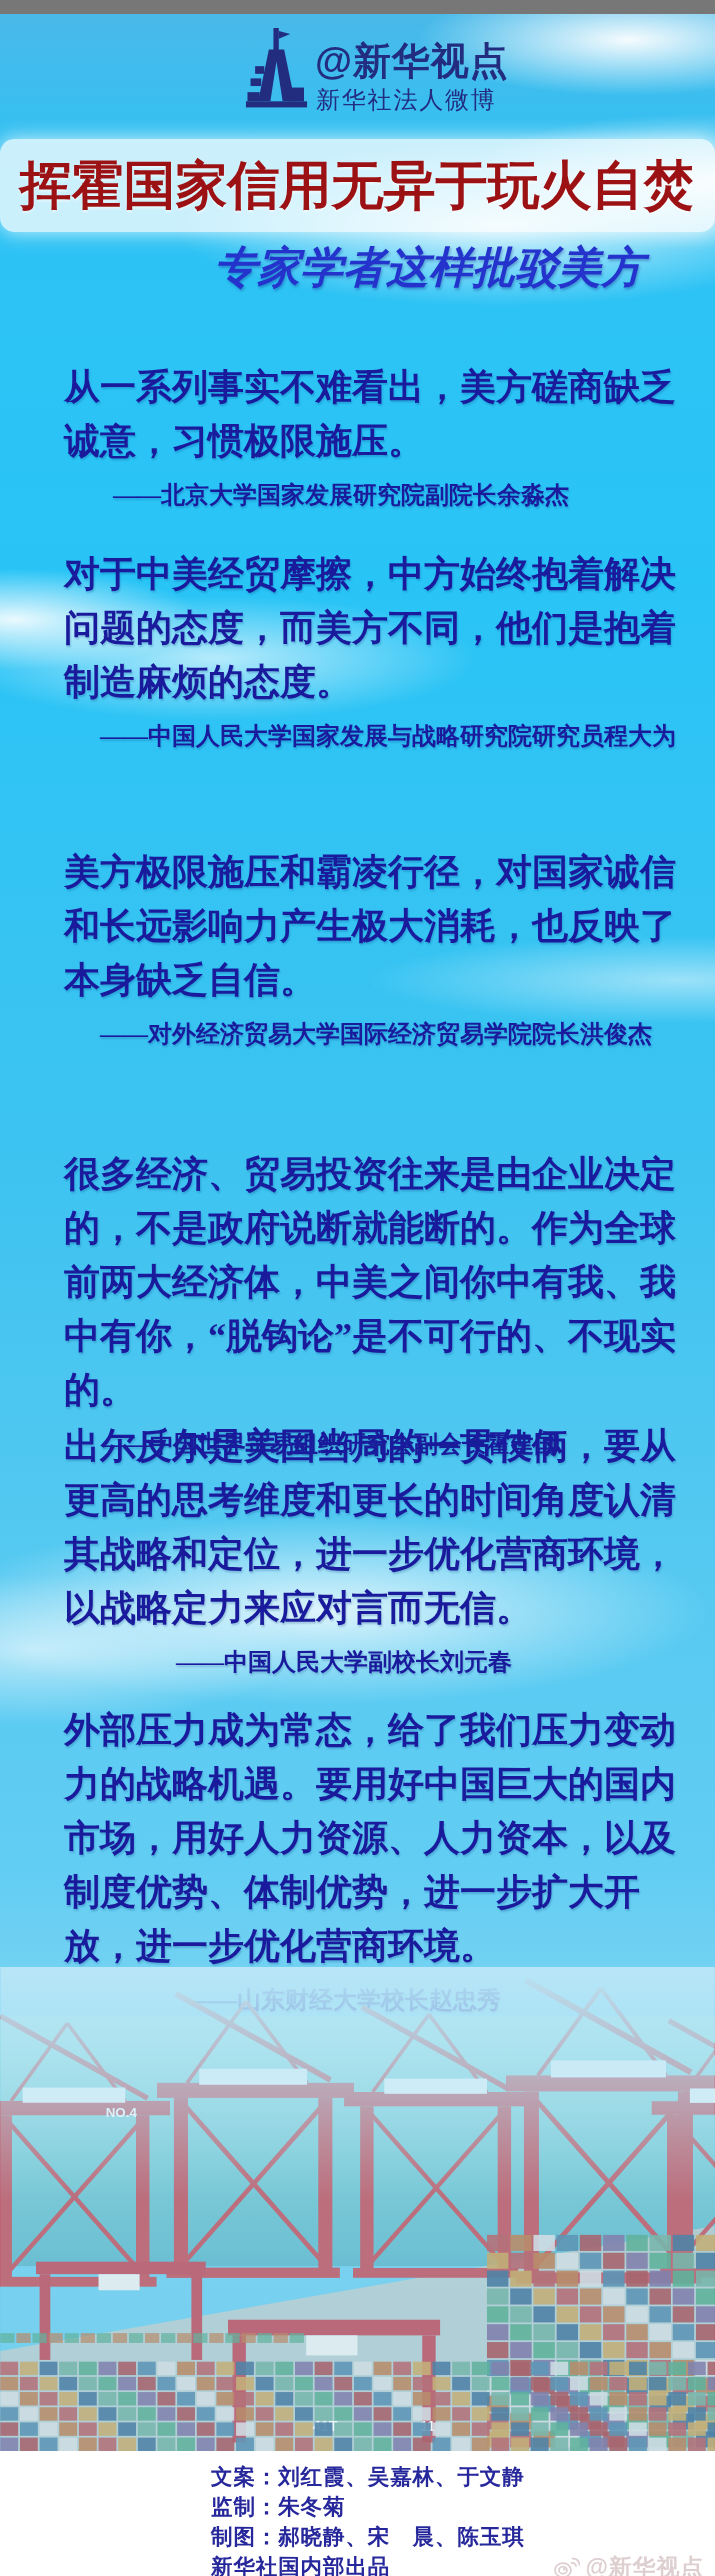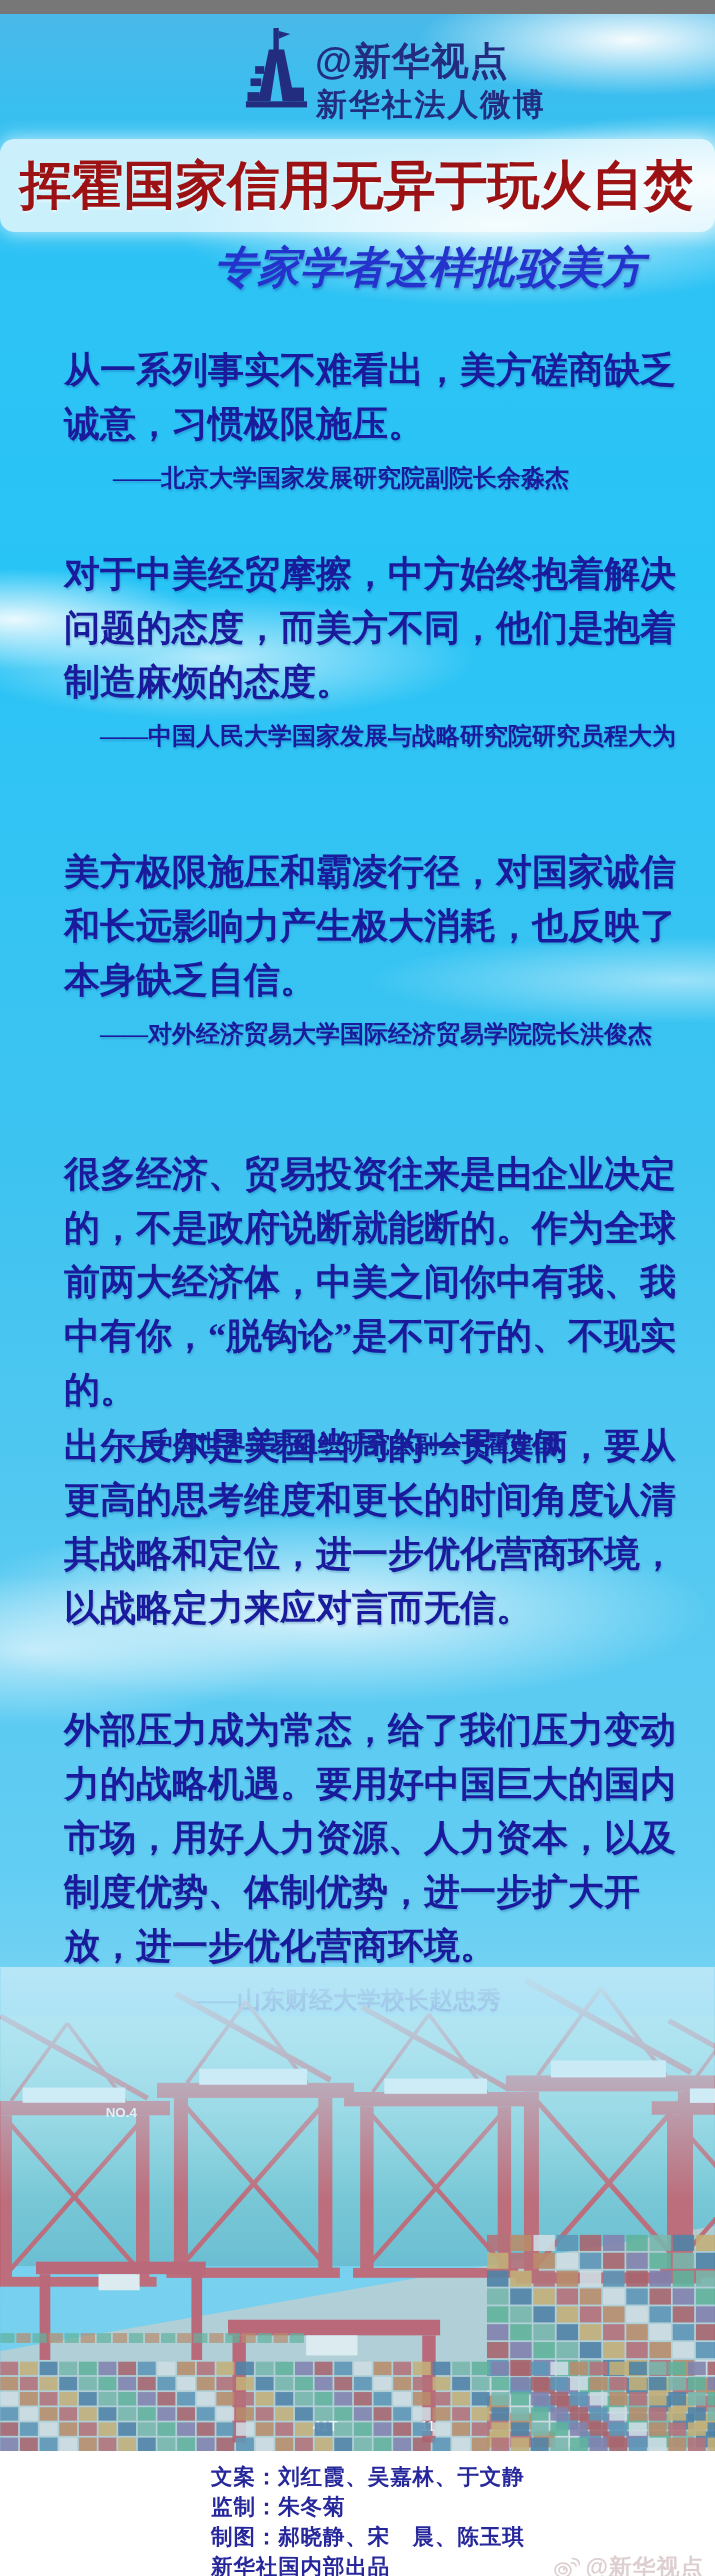--- a/index.html
+++ b/index.html
@@ -22,21 +22,21 @@
     font-family:"Liberation Sans","DejaVu Sans",sans-serif;
   }
   
   .logo{position:absolute;left:238px;top:14.3px;width:77px;height:84px;}
   .handle{
     position:absolute;left:315px;top:21.5px;
     font-size:38px;font-weight:900;color:#222d80;letter-spacing:0.9px;
   }
   .handle-sub{
     position:absolute;left:316px;top:70px;
-    font-size:31px;font-weight:700;color:#222d80;letter-spacing:1.8px;
+    font-size:24px;font-weight:400;color:#222d80;letter-spacing:1.8px;
   }
   
   .title-band{
     position:absolute;left:0;top:125px;width:715px;height:93px;
     background:rgba(255,255,255,.75);
     border-radius:14.3px;
     box-shadow:0 0 19.7px rgba(255,255,255,.8);
   }
   .title-band h1{
     margin:0;width:100%;text-align:center;
@@ -62,21 +62,21 @@
     font-size:36px;line-height:54px;font-weight:700;
     font-family:"Liberation Serif","DejaVu Serif",serif;
     text-shadow:0.9px 1.8px 1.8px rgba(0,60,130,.22);
   }
   .qattr{
     margin:0;
     font-size:24px;line-height:54px;font-weight:700;
     font-family:"Liberation Serif","DejaVu Serif",serif;
     text-shadow:0.9px 1.8px 1.8px rgba(0,60,130,.22);
   }
-  .q1{top:329px;} .q1 .qattr{text-indent:49px;}
+  .q1{top:346px;} .q1 .qattr{text-indent:49px;}
   .q2{top:533px;} .q2 .qattr{text-indent:36px;}
   .q3{top:831px;} .q3 .qattr{text-indent:36px;}
   .q4{top:1133px;} .q4 .qattr{text-indent:38px;}
   .q5{top:1405px;} .q5 .qattr{text-indent:112px;}
   .q6{top:1689px;} .q6 .qattr{text-indent:125px;}
   
   .photo{position:absolute;left:0;top:1953px;width:715px;height:484px;}
   
   .credits{
     position:absolute;left:0;top:2437px;width:715px;height:139px;
@@ -135,20 +135,21 @@
   <div class="quote q4">
     <p class="qtext">很多经济、贸易投资往来是由企业决定的，不是政府说断就能断的。作为全球前两大经济体，中美之间你中有我、我中有你，“脱钩论”是不可行的、不现实的。</p>
     <p class="qattr">——中国世界贸易组织研究会副会长霍建国</p>
   </div>
   <div class="quote q3">
     <p class="qtext">美方极限施压和霸凌行径，对国家诚信和长远影响力产生极大消耗，也反映了本身缺乏自信。</p>
     <p class="qattr">——对外经济贸易大学国际经济贸易学院院长洪俊杰</p>
   </div>
   <div class="quote q5">
     <p class="qtext">出尔反尔是美国当局的一贯伎俩，要从更高的思考维度和更长的时间角度认清其战略和定位，进一步优化营商环境，以战略定力来应对言而无信。</p>
+    <p class="qattr">——中国人民大学副校长刘元春</p>
   </div>
   <div class="quote q6">
     <p class="qtext">外部压力成为常态，给了我们压力变动力的战略机遇。要用好中国巨大的国内市场，用好人力资源、人力资本，以及制度优势、体制优势，进一步扩大开放，进一步优化营商环境。</p>
     <p class="qattr">——山东财经大学校长赵忠秀</p>
   </div>
 
   <div class="photo">
     <svg width="715" height="484" viewBox="0 0 800 542">
       <defs>
         <linearGradient id="seaG" x1="0" y1="0" x2="0" y2="1">

